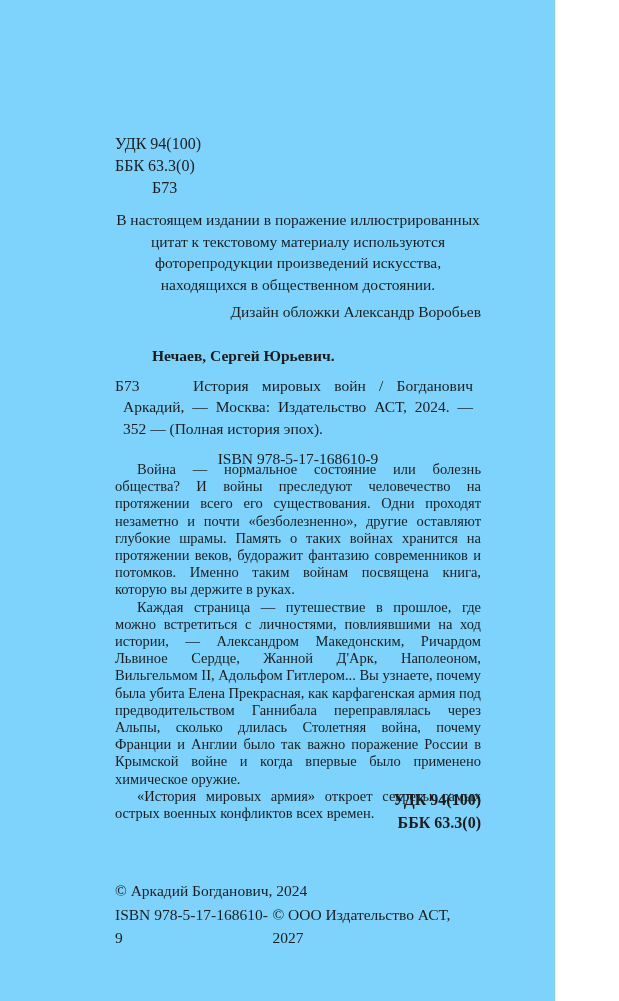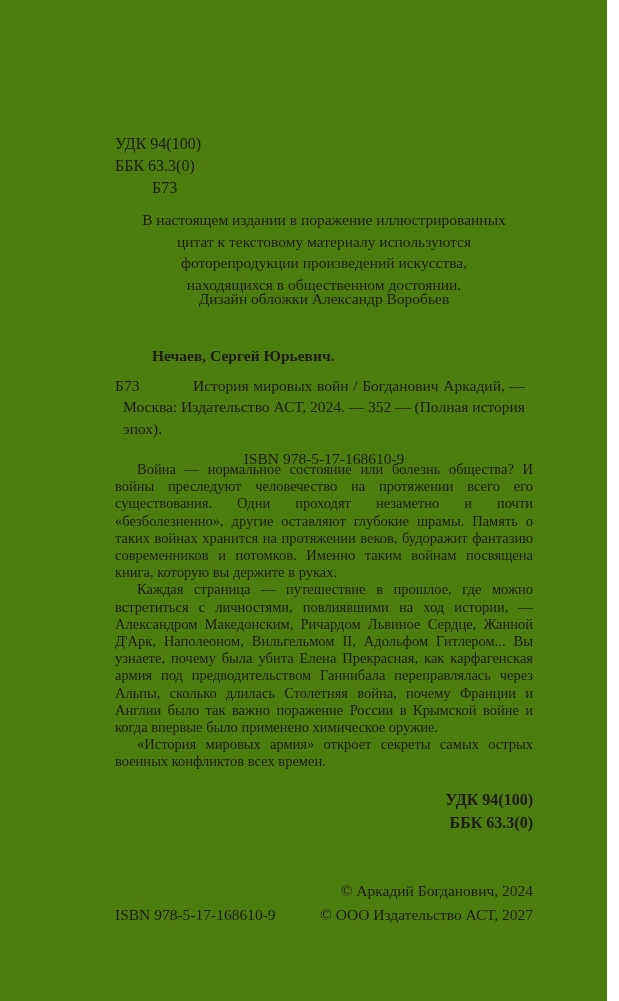--- a/index.html
+++ b/index.html
@@ -1,39 +1,39 @@
 <!DOCTYPE html>
 <html><head>
   <meta charset="utf-8">
   <style>
     html, body { margin: 0; padding: 0; }
     body { background: #ffffff; }
     .page {
       position: relative;
-      width: 607px;
+      width: 555px;
       height: 1001px;
-      background: #4d7c0f;
+      background: #7dd3fc;
       font-family: "Liberation Serif", "DejaVu Serif", serif;
       color: #1c1c1c;
       overflow: hidden;
     }
     .block { position: absolute; left: 115px; right: 74px; }
 
     .imprint { top: 133px; font-size: 16px; line-height: 22px; }
     .imprint .code { padding-left: 37px; }
 
     .notice {
       top: 209px;
       text-align: center;
       font-size: 15.5px;
       line-height: 21.5px;
       white-space: pre-line;
     }
 
-    .cover-design { top: 290px; text-align: center; font-size: 15.5px; }
+    .cover-design { top: 303px; text-align: right; font-size: 15.5px; }
 
     .catalog { top: 345px; font-size: 15.5px; line-height: 21.5px; }
     .catalog .author { font-weight: bold; padding-left: 37px; }
     .catalog .record { position: relative; }
     .catalog .record .code { position: absolute; left: 0; top: 0; }
     .catalog .record .desc { margin: 8px; text-indent: 70px; text-align: justify; }
     .catalog .isbn { text-align: center; margin-top: 9px; }
 
     .annotation {
       top: 461px;
@@ -45,21 +45,21 @@
 
     .classification {
       top: 789px;
       text-align: right;
       font-weight: bold;
       font-size: 16px;
       line-height: 22.5px;
     }
 
     .footer { top: 879px; font-size: 15.5px; line-height: 23.5px; }
-    .footer .row1 { text-align: right; }
+    .footer .row1 { }
     .footer .row2 { display: flex; justify-content: space-between; align-items: baseline; }
   </style>
 </head>
 <body>
 
 <div class="page">
 
   <div class="block imprint">
     <div>УДК 94(100)</div>
     <div>ББК 63.3(0)</div>

